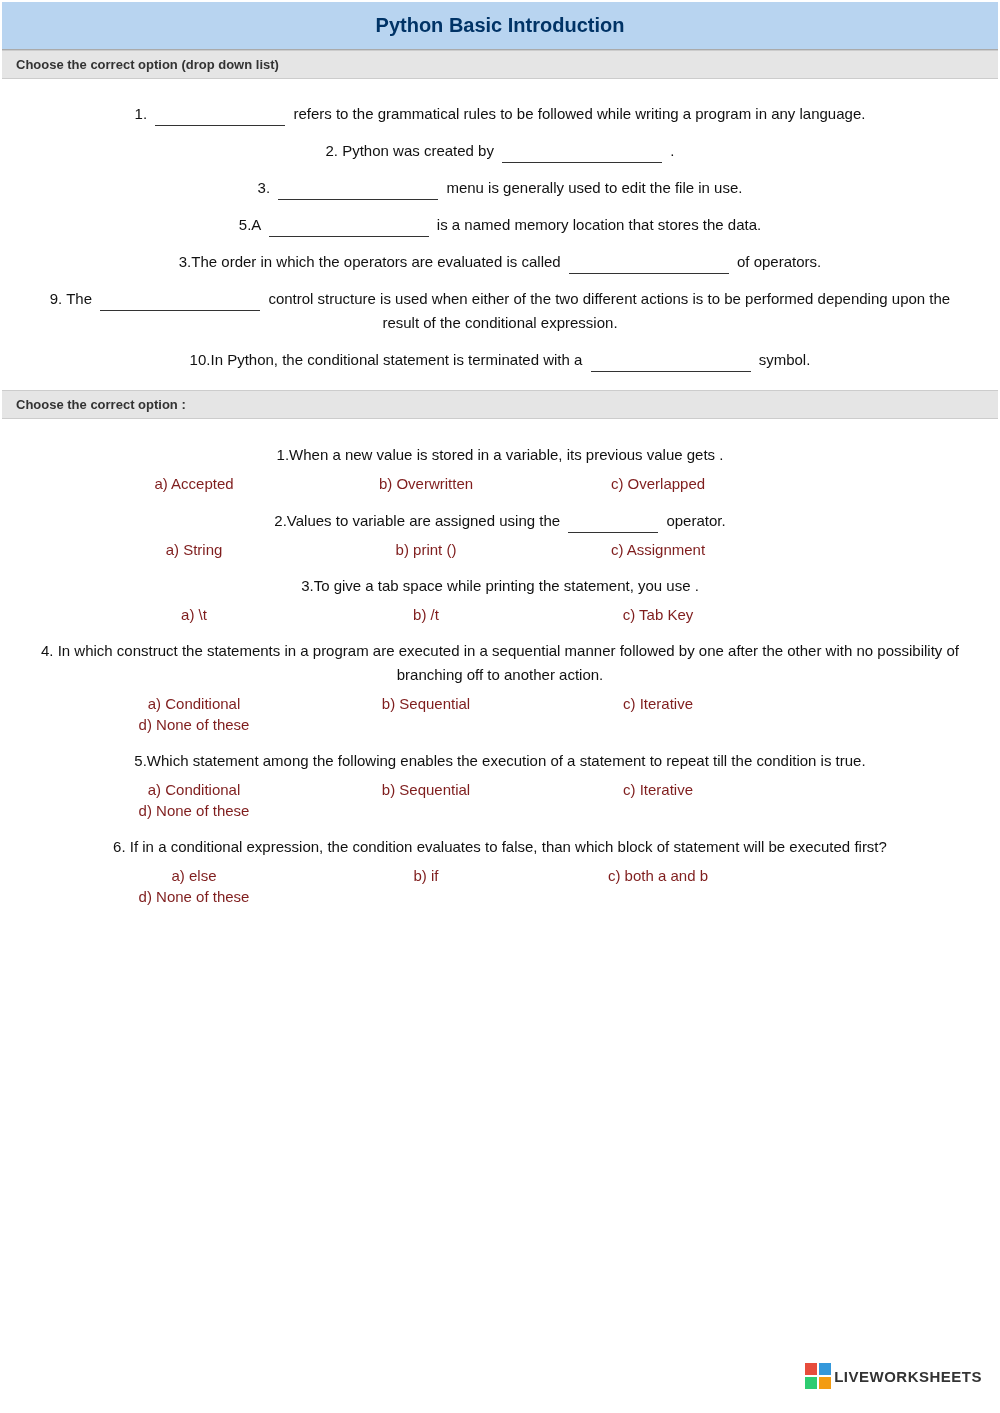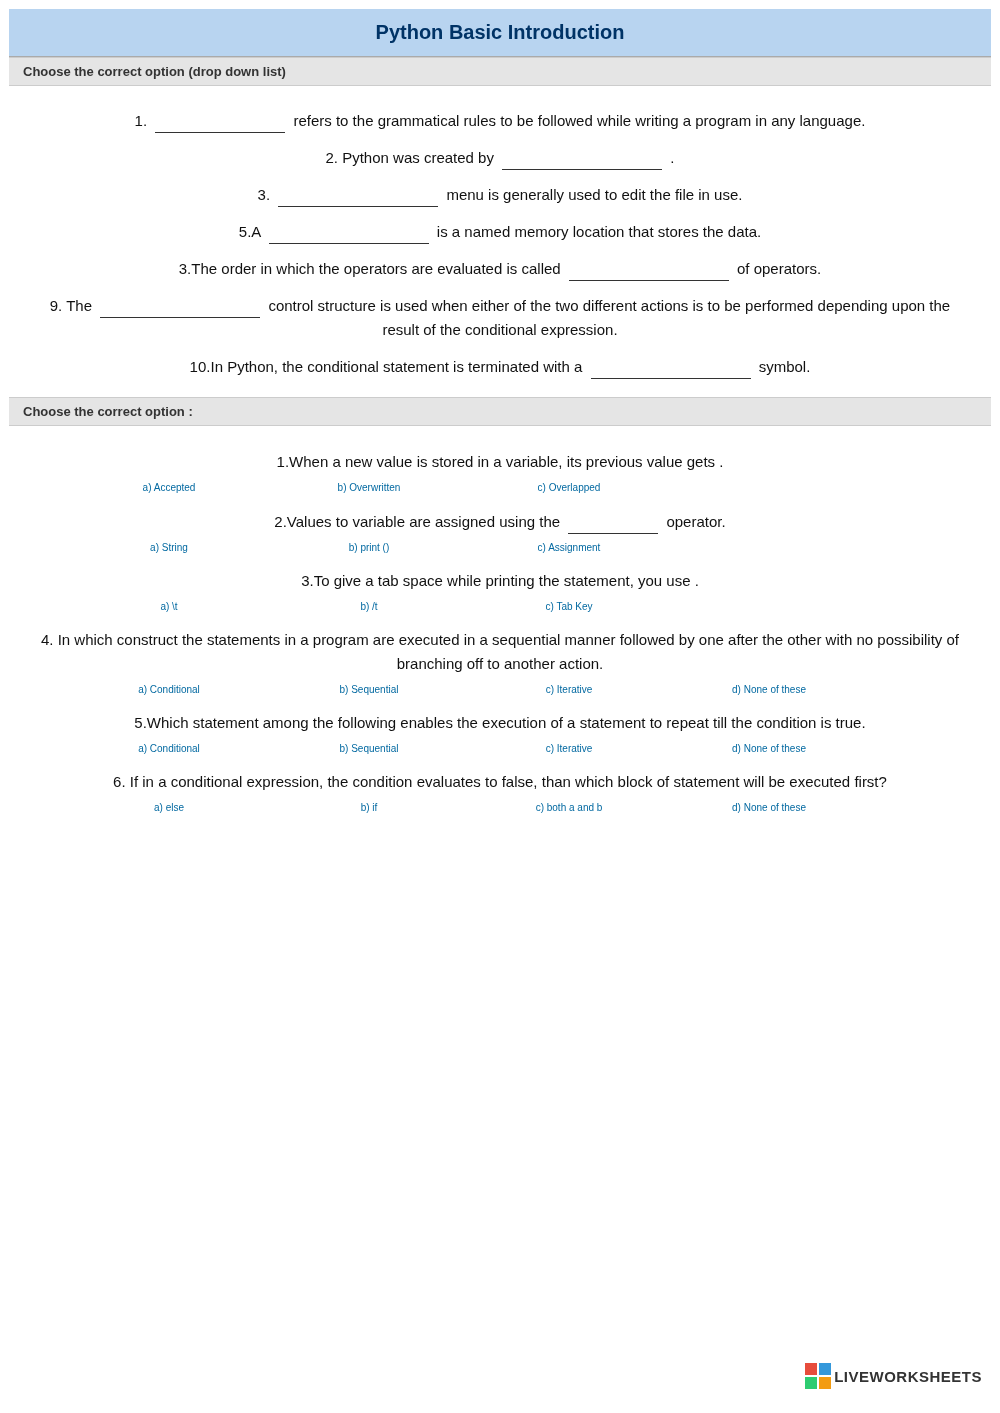--- a/index.html
+++ b/index.html
@@ -8,21 +8,21 @@
       font-size: 15px;
       background: #fff;
       color: #000;
       width: 1000px;
       min-height: 1413px;
     }
     .page {
       width: 1000px;
       min-height: 1413px;
       background: #fff;
-      padding: 9px;
+      padding: 2px;
       position: relative;
     }
     .title-bar {
       background: #b8d4f0;
       text-align: center;
       padding: 12px 10px;
       border-bottom: 1px solid #aaa;
     }
     .title-bar h1 {
       font-size: 20px;
@@ -73,23 +73,24 @@
     }
     .options-row {
       display: flex;
       flex-direction: row;
       gap: 0;
       margin: 6px 0 4px 30px;
       flex-wrap: wrap;
     }
     .option {
       min-width: 200px;
-      font-size: 10px;
+      font-size: 15px;
       padding: 2px 8px;
-      color: #0369a1;
+      color: #7f1d1d;
+      margin-left: 32px;
     }
     .section2 .question-block {
       margin: 14px 0 6px 0;
     }
     .liveworksheets {
       position: absolute;
       bottom: 24px;
       right: 18px;
       display: flex;
       align-items: center;

